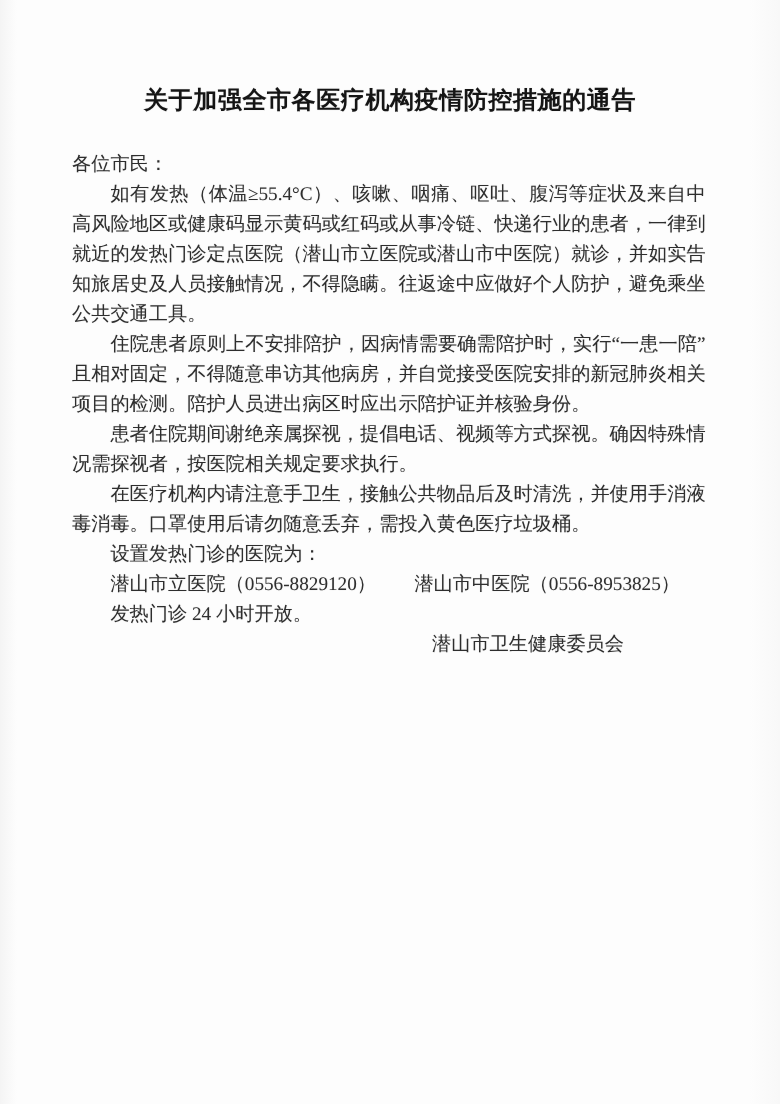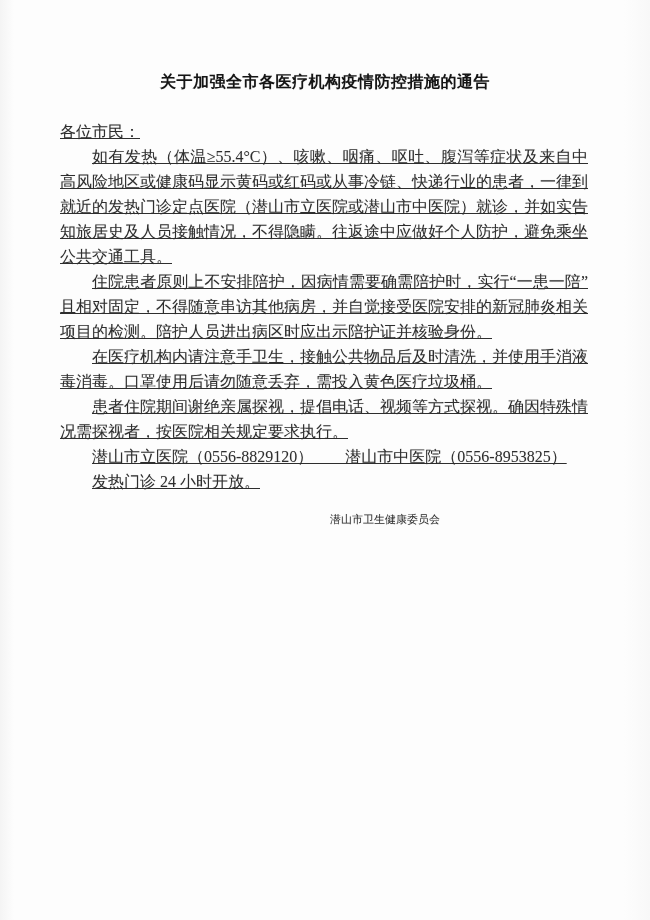--- a/index.html
+++ b/index.html
@@ -20,62 +20,62 @@
   .page {
     width: 650px;
     height: 920px;
     position: relative;
     text-shadow: 0 0 1px rgba(40,40,40,0.18);
   }
   .doc-title {
     margin-top: 70px;
     text-align: center;
     font-family: "Liberation Sans", "DejaVu Sans", sans-serif;
-    font-size: 16px;
+    font-size: 20px;
     font-weight: 900;
     letter-spacing: 0.5px;
     color: var(--title);
     line-height: 1.45;
   }
   .doc-body {
     margin-top: 26px;
     margin-left: 60px;
     width: 528px;
     font-size: 16px;
     line-height: 25px;
     text-align: justify;
   }
   .doc-body p {
     text-indent: 2em;
-    text-decoration: underline;
   }
   .doc-body p.no-indent {
     text-indent: 0;
   }
   .sign-block {
-    margin-top: 13px;
     margin-left: 330px;
     width: 220px;
-    font-size: 11px;
+    text-align: center;
+    font-size: 16px;
     line-height: 25px;
   }
 </style>
 </head>
 <body>
 
 <div class="page">
 
   <h1 class="doc-title">关于加强全市各医疗机构疫情防控措施的通告</h1>
 
   <div class="doc-body">
     <p class="no-indent">各位市民：</p>
     <p>如有发热（体温≥55.4°C）、咳嗽、咽痛、呕吐、腹泻等症状及来自中高风险地区或健康码显示黄码或红码或从事冷链、快递行业的患者，一律到就近的发热门诊定点医院（潜山市立医院或潜山市中医院）就诊，并如实告知旅居史及人员接触情况，不得隐瞒。往返途中应做好个人防护，避免乘坐公共交通工具。</p>
     <p>住院患者原则上不安排陪护，因病情需要确需陪护时，实行“一患一陪”且相对固定，不得随意串访其他病房，并自觉接受医院安排的新冠肺炎相关项目的检测。陪护人员进出病区时应出示陪护证并核验身份。</p>
+    <p>患者住院期间谢绝亲属探视，提倡电话、视频等方式探视。确因特殊情况需探视者，按医院相关规定要求执行。</p>
     <p>在医疗机构内请注意手卫生，接触公共物品后及时清洗，并使用手消液毒消毒。口罩使用后请勿随意丢弃，需投入黄色医疗垃圾桶。</p>
-    <p>患者住院期间谢绝亲属探视，提倡电话、视频等方式探视。确因特殊情况需探视者，按医院相关规定要求执行。</p>
+    <p>设置发热门诊的医院为：</p>
     <p>潜山市立医院（0556-8829120）　　潜山市中医院（0556-8953825）</p>
     <p>发热门诊 24 小时开放。</p>
   </div>
 
   <div class="sign-block">
     <p>潜山市卫生健康委员会</p>
   </div>
 
 </div>
 

